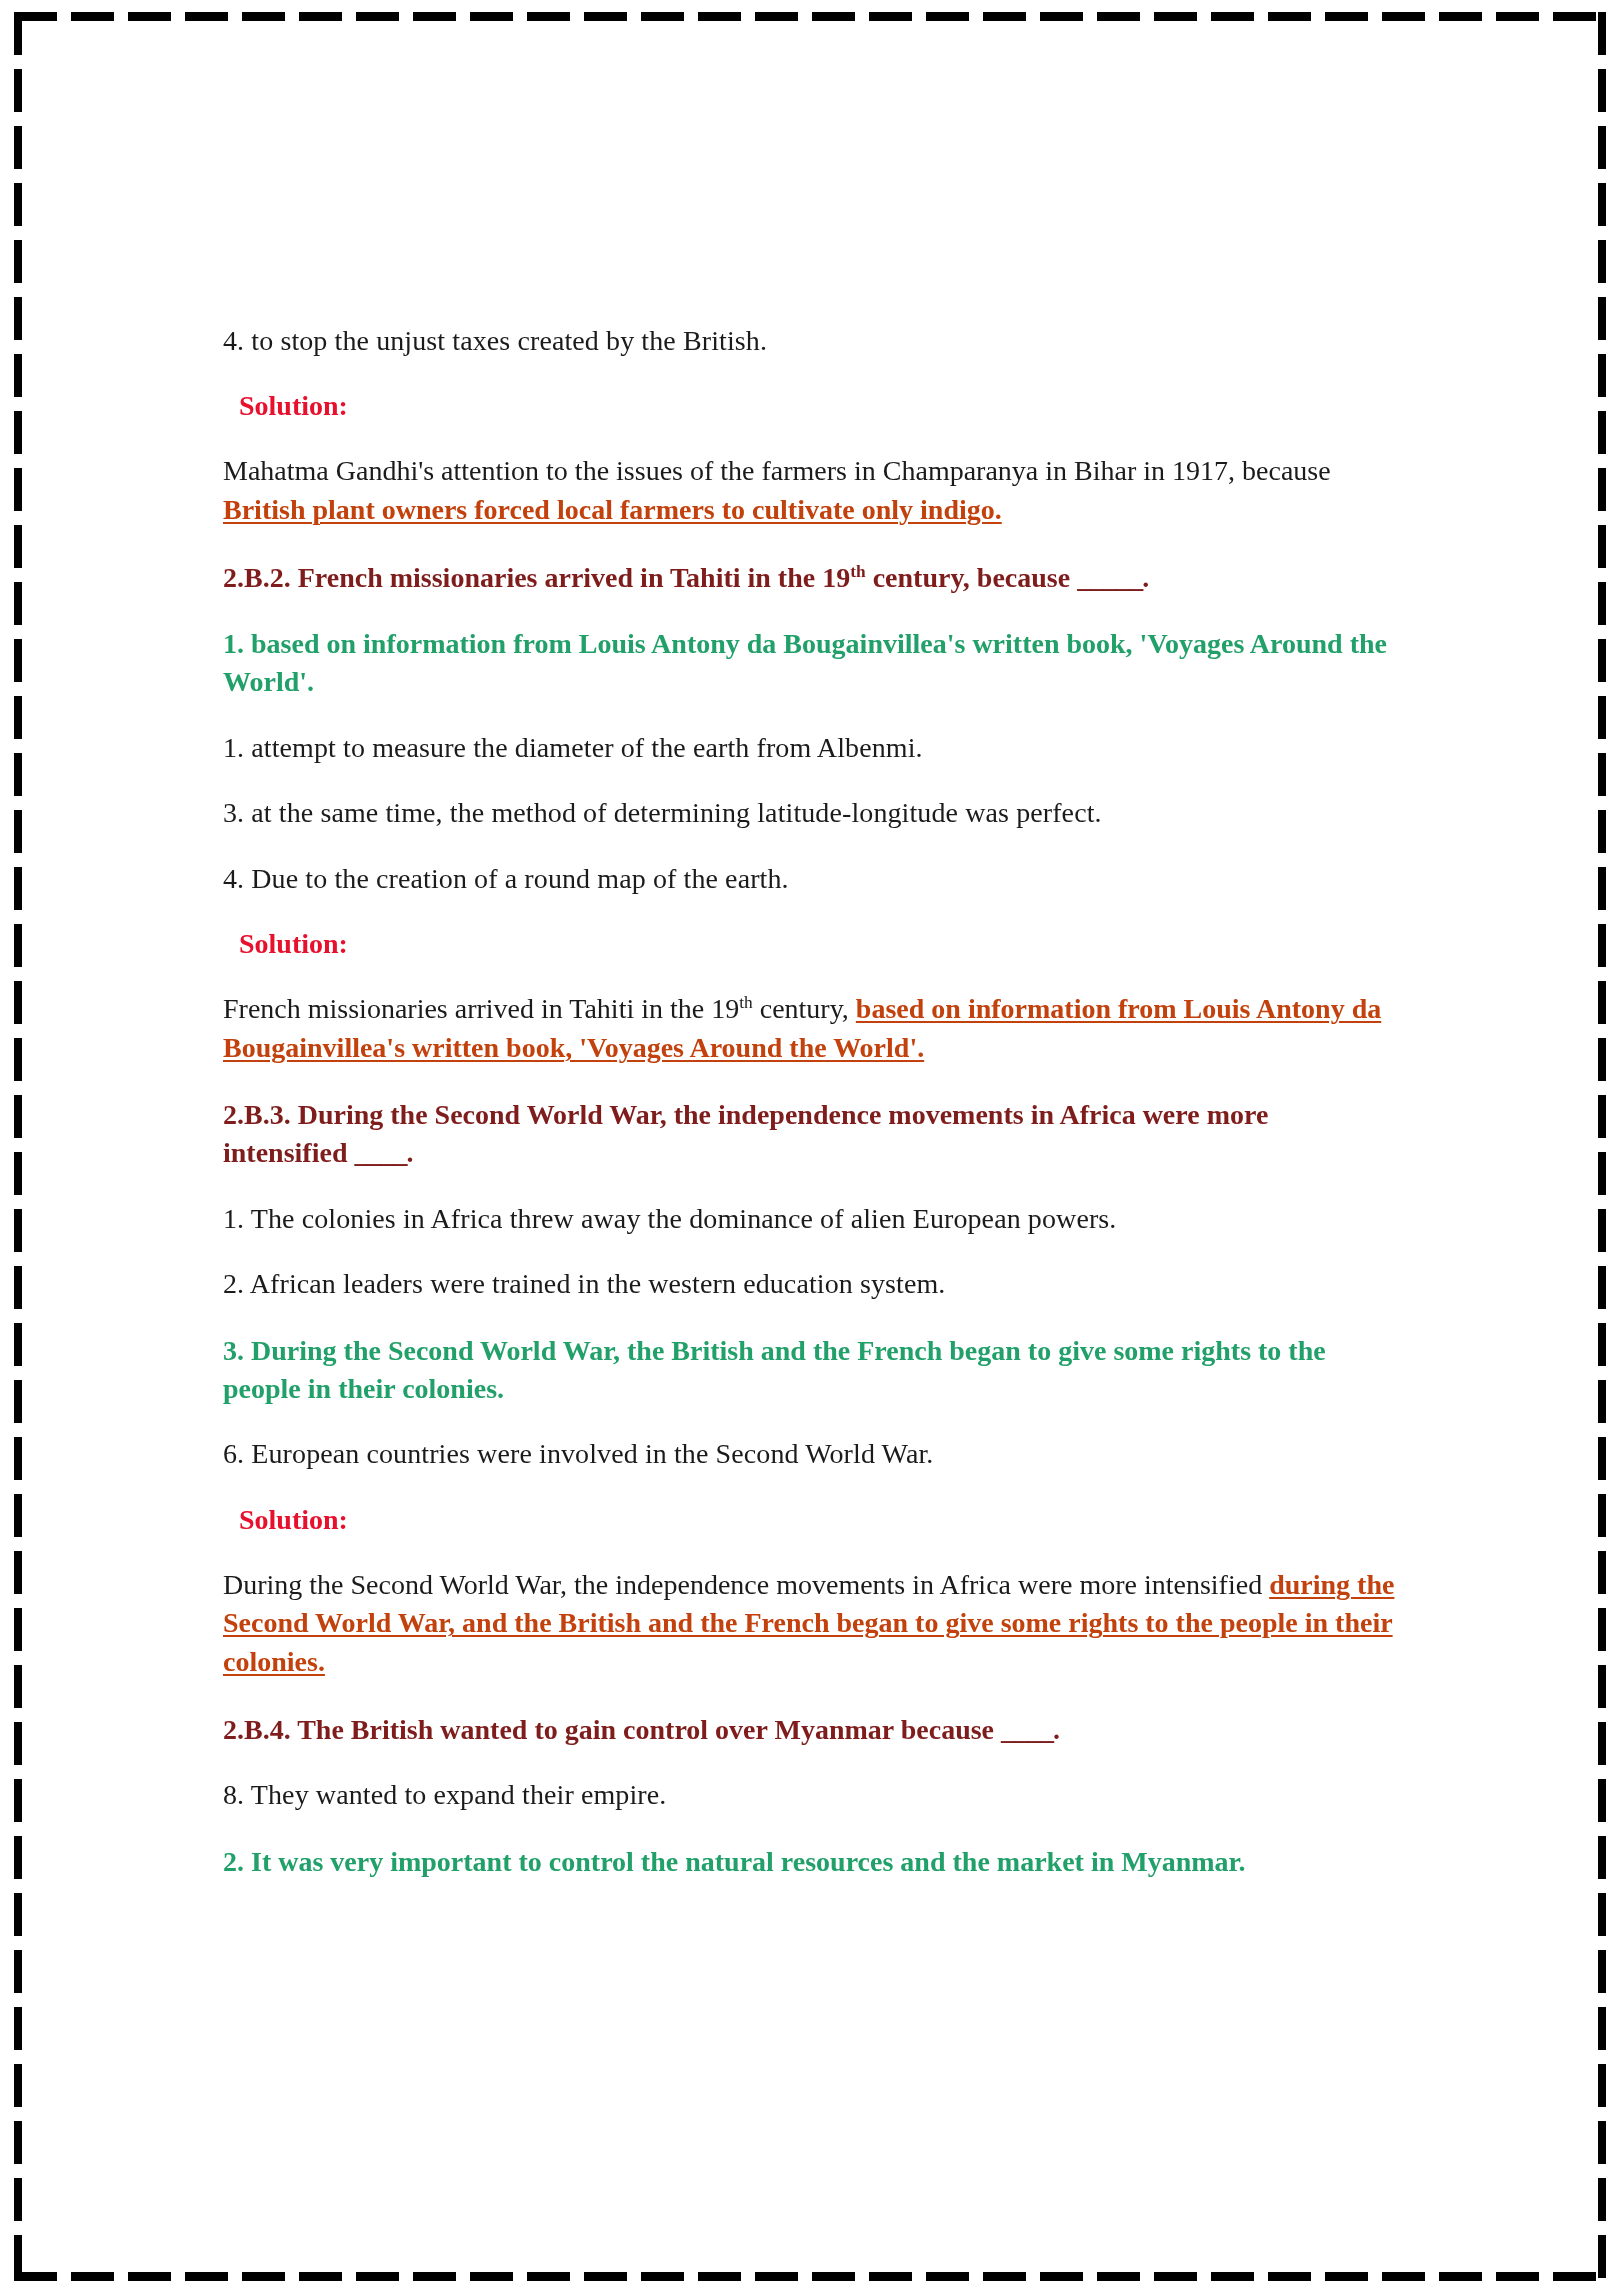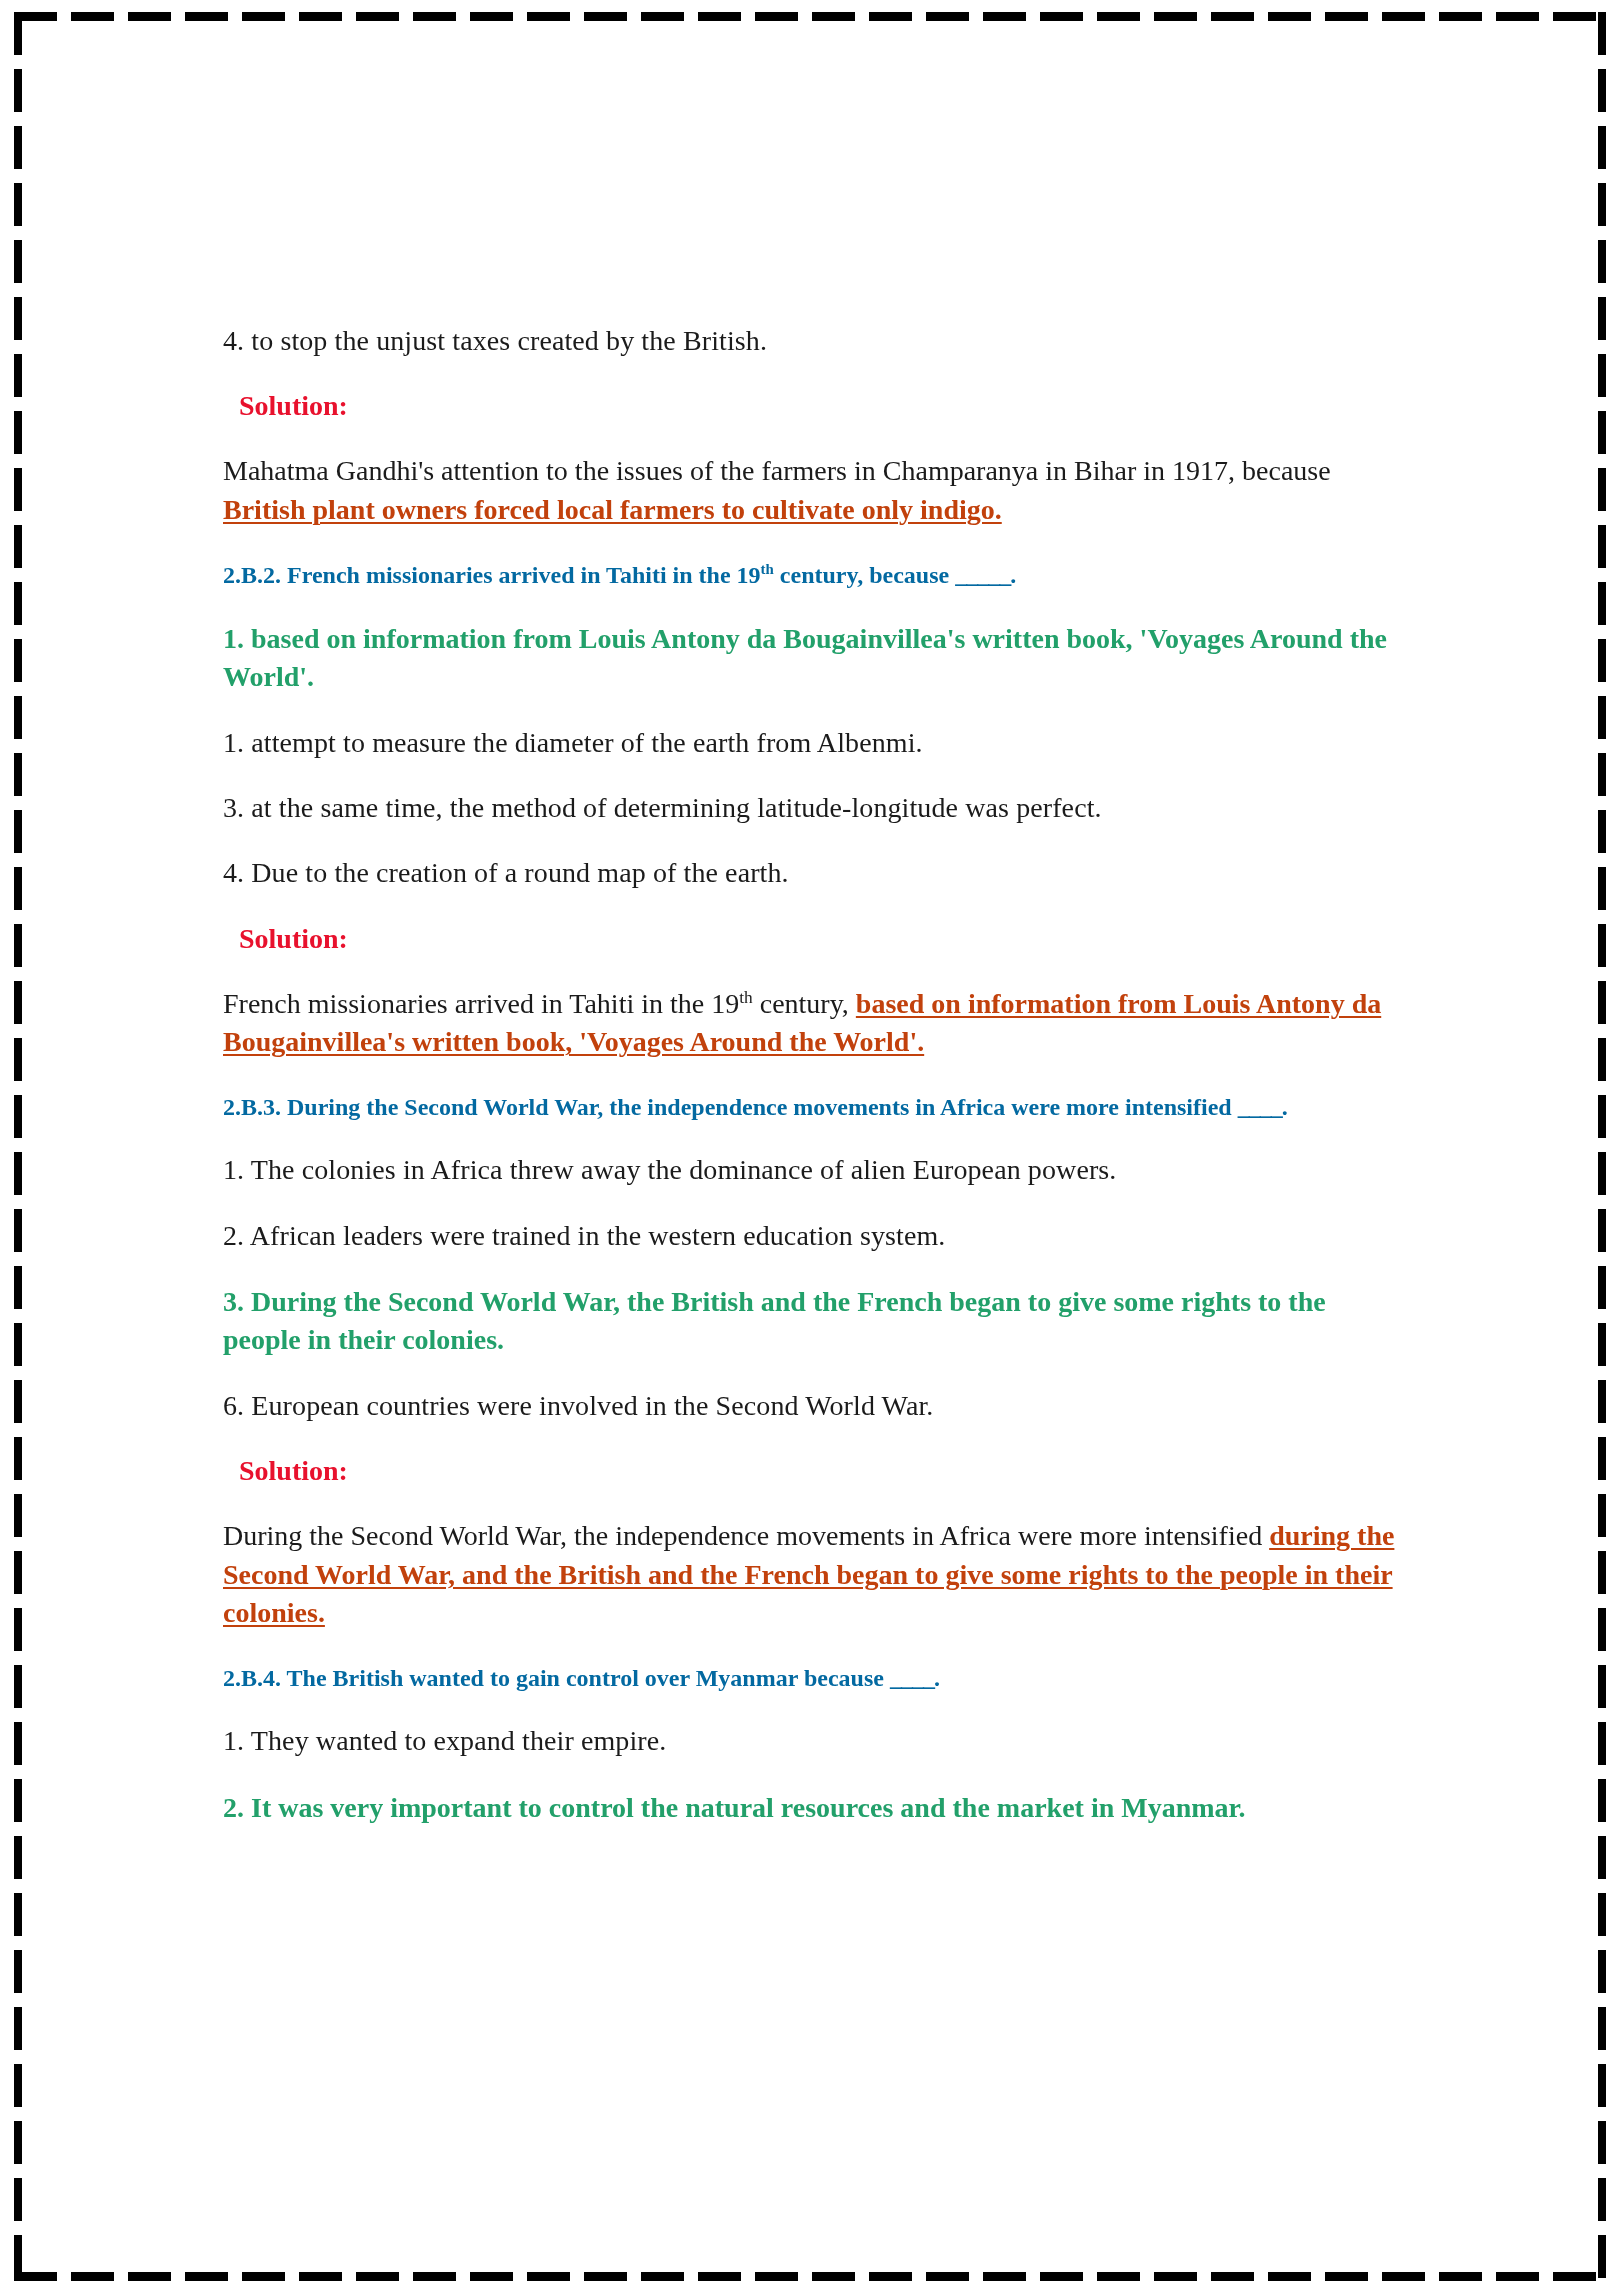--- a/index.html
+++ b/index.html
@@ -63,23 +63,23 @@
 
   .solution-label {
     font-size: 28px;
     font-weight: bold;
     color: #e8112d;
     margin: 0 0 29px 16px;
     line-height: 1.25;
   }
 
   .question {
-    font-size: 24px;
+    font-size: 28px;
     font-weight: bold;
-    color: #0369a1;
+    color: #7f1d1d;
     line-height: 1.35;
     margin: 0 0 29px 0;
   }
 
   .option-correct {
     font-size: 28px;
     font-weight: bold;
     color: #22a06a;
     line-height: 1.35;
     margin: 0 0 29px 0;
@@ -153,19 +153,19 @@
     <p class="option-correct">3. During the Second World War, the British and the French began to give some rights to the people in their colonies.</p>
 
     <p class="line">6. European countries were involved in the Second World War.</p>
 
     <p class="solution-label">Solution:</p>
 
     <p class="answer-paragraph"><span>During the Second World War, the independence movements in Africa were more intensified </span><span class="u-bold">during the Second World War, and the British and the French began to give some rights to the people in their colonies.</span></p>
 
     <p class="question"><span>2.B.4. The British wanted to gain control over Myanmar because </span><span class="blank">____</span><span>.</span></p>
 
-    <p class="line">1. They wanted to expand their empire.</p>
+    <p class="line">8. They wanted to expand their empire.</p>
 
     <p class="option-correct">2. It was very important to control the natural resources and the market in Myanmar.</p>
 
   </div>
 </div>
 
 
 </body></html>

